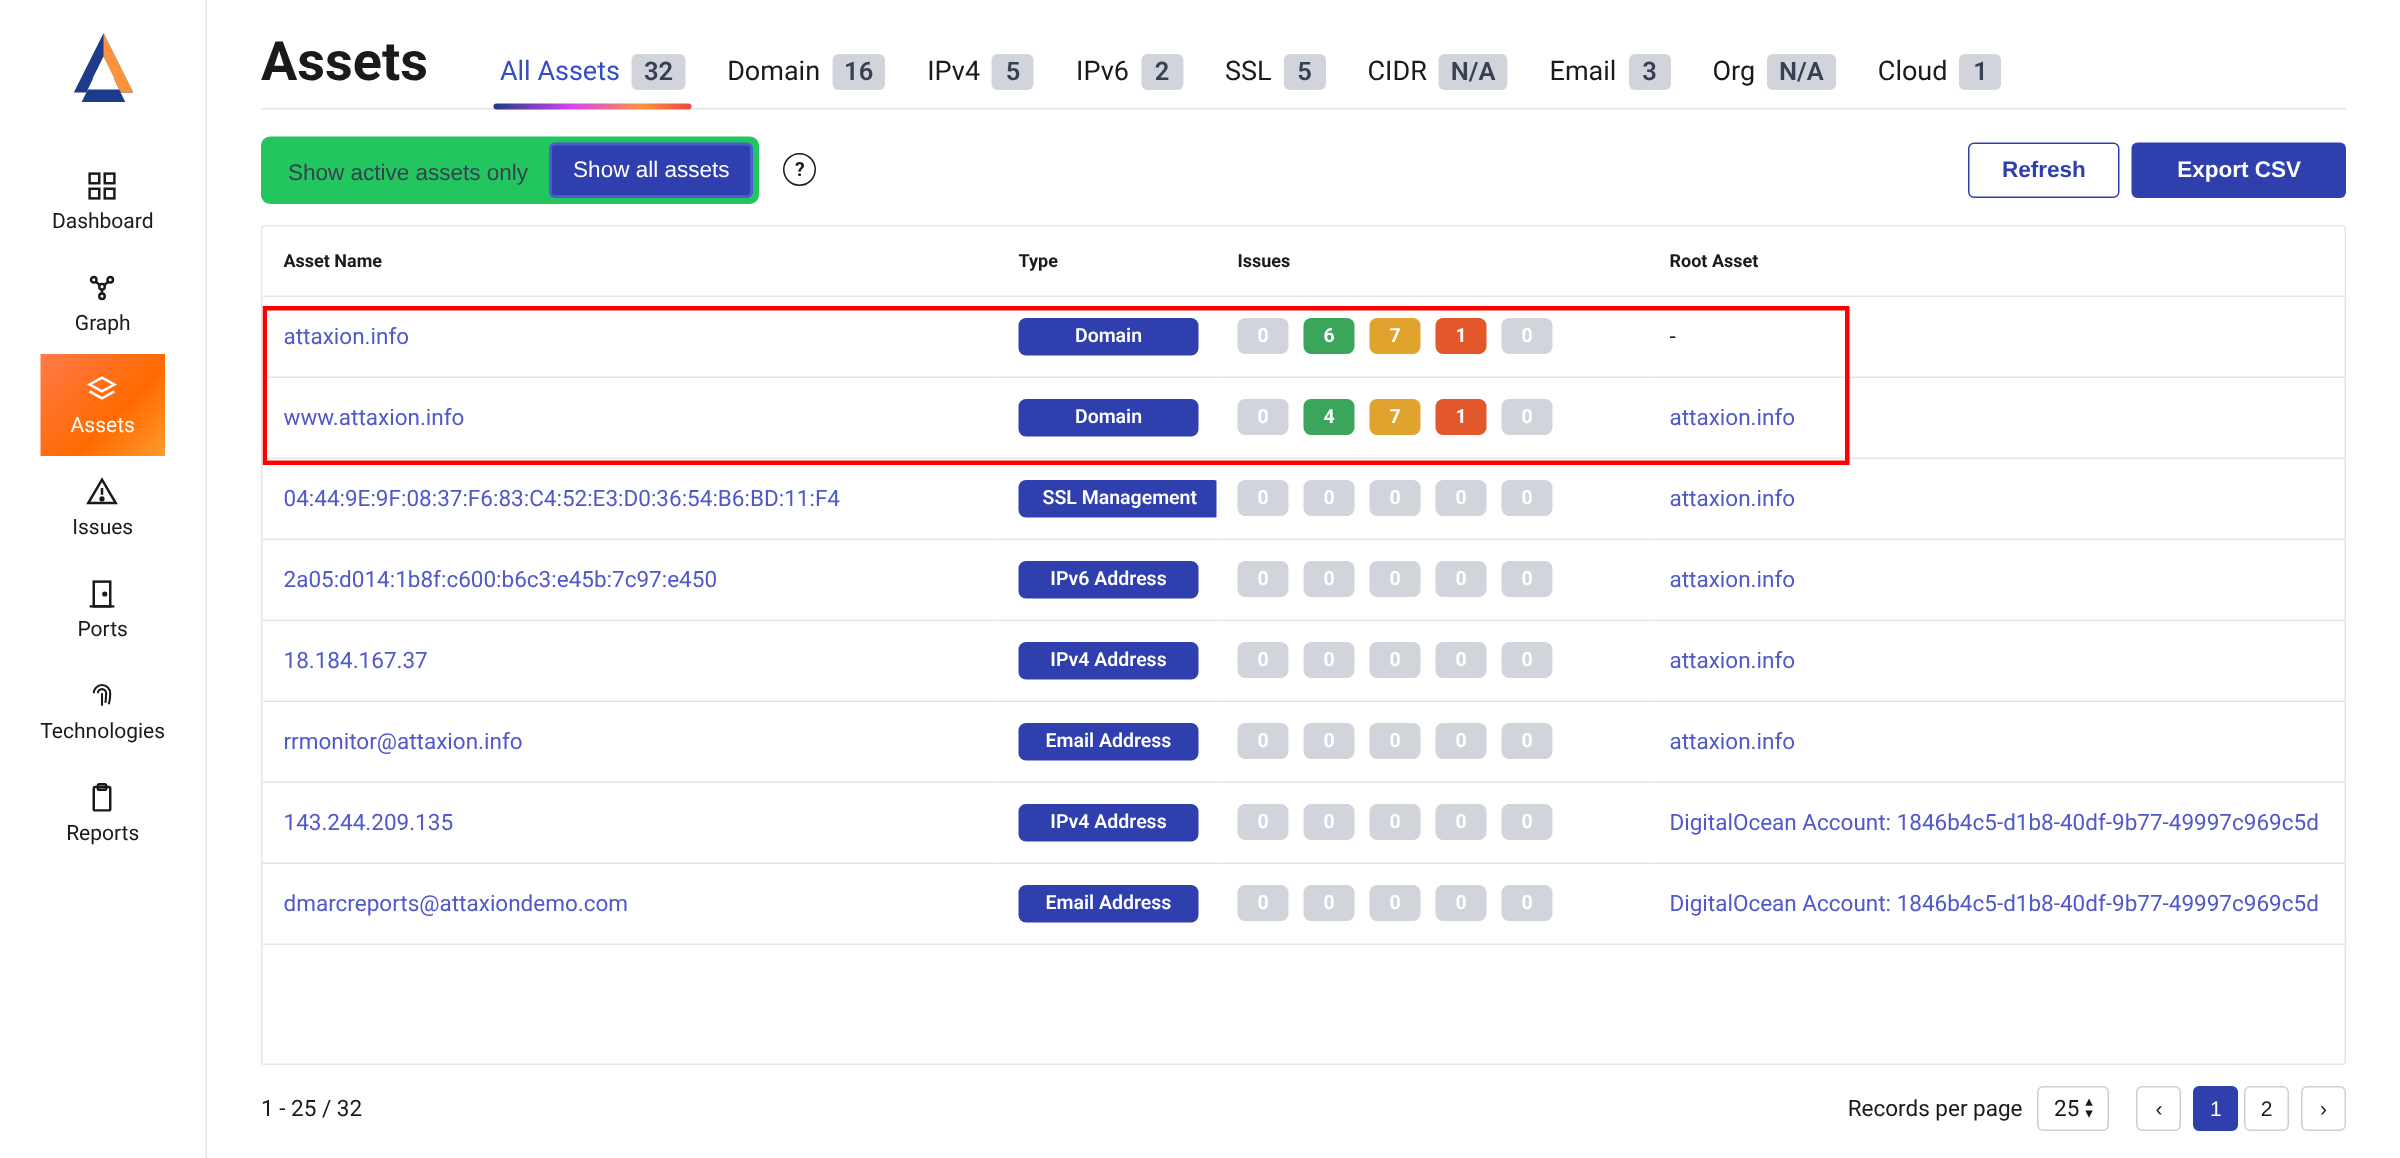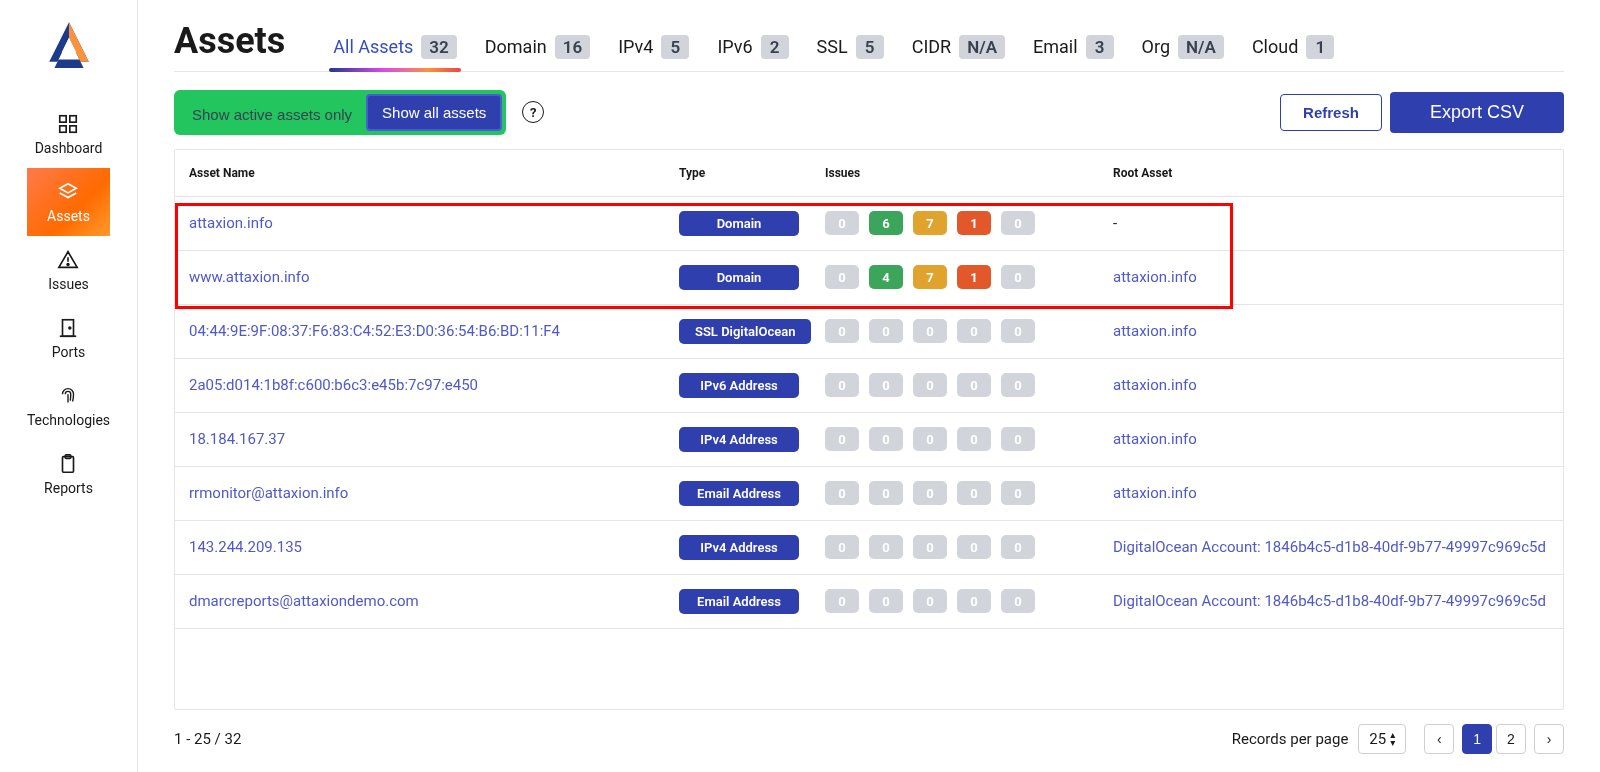--- a/index.html
+++ b/index.html
@@ -168,23 +168,23 @@
       padding: 9px 22px;
       font-size: 15px;
       font-weight: 700;
       border-radius: 4px;
       cursor: pointer;
     }
     .btn-primary {
       background: #2f3fad;
       color: #fff;
       border: none;
-      padding: 10px 40px;
-      font-size: 18px;
-      font-weight: 400;
+      padding: 10px 30px;
+      font-size: 15px;
+      font-weight: 700;
       border-radius: 4px;
       cursor: pointer;
     }
     
     .table-wrap {
       margin-top: 14px;
       border: 1px solid #e5e5e5;
       border-radius: 2px;
       flex: 1;
       overflow: hidden;
@@ -329,20 +329,34 @@
       <div class="nav-item">
         <span class="nav-icon">
           <svg width="22" height="22" viewBox="0 0 24 24" fill="none" stroke="#1a1a1a" stroke-width="1.8">
             <rect x="3" y="3" width="7" height="7"></rect>
             <rect x="14" y="3" width="7" height="7"></rect>
             <rect x="3" y="14" width="7" height="7"></rect>
             <rect x="14" y="14" width="7" height="7"></rect>
           </svg>
         </span>
         <span class="nav-label">Dashboard</span>
+      </div>
+      <div class="nav-item">
+        <span class="nav-icon">
+          <svg width="22" height="22" viewBox="0 0 24 24" fill="none" stroke="#1a1a1a" stroke-width="1.8">
+            <circle cx="6" cy="6" r="2"></circle>
+            <circle cx="18" cy="6" r="2"></circle>
+            <circle cx="12" cy="18" r="2"></circle>
+            <circle cx="12" cy="11" r="2"></circle>
+            <line x1="7.5" y1="7.5" x2="10.5" y2="10"></line>
+            <line x1="16.5" y1="7.5" x2="13.5" y2="10"></line>
+            <line x1="12" y1="13" x2="12" y2="16"></line>
+          </svg>
+        </span>
+        <span class="nav-label">Graph</span>
       </div>
       <div class="nav-item active">
         <span class="nav-icon">
           <svg width="22" height="22" viewBox="0 0 24 24" fill="none" stroke="#fff" stroke-width="1.8">
             <polygon points="12,3 21,8 12,13 3,8"></polygon>
             <polyline points="3,13 12,18 21,13"></polyline>
           </svg>
         </span>
         <span class="nav-label">Assets</span>
       </div>
@@ -482,21 +496,21 @@
                 <span class="ipill green">4</span>
                 <span class="ipill yellow">7</span>
                 <span class="ipill orange">1</span>
                 <span class="ipill gray">0</span>
               </div>
             </td>
             <td class="root-link"><a>attaxion.info</a></td>
           </tr>
           <tr>
             <td class="asset-link"><a>04:44:9E:9F:08:37:F6:83:C4:52:E3:D0:36:54:B6:BD:11:F4</a></td>
-            <td><span class="type-chip">SSL DigitalOcean</span></td>
+            <td><span class="type-chip">SSL Management</span></td>
             <td>
               <div class="issues">
                 <span class="ipill gray">0</span>
                 <span class="ipill gray">0</span>
                 <span class="ipill gray">0</span>
                 <span class="ipill gray">0</span>
                 <span class="ipill gray">0</span>
               </div>
             </td>
             <td class="root-link"><a>attaxion.info</a></td>

